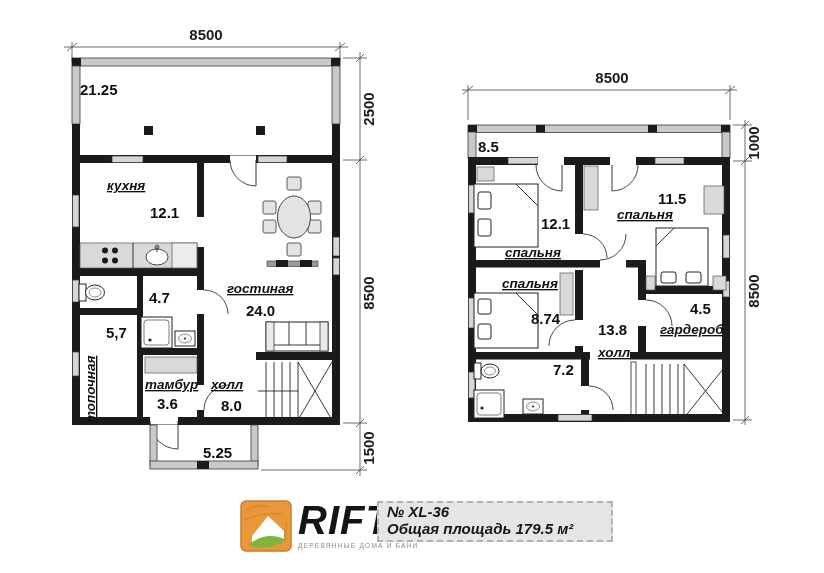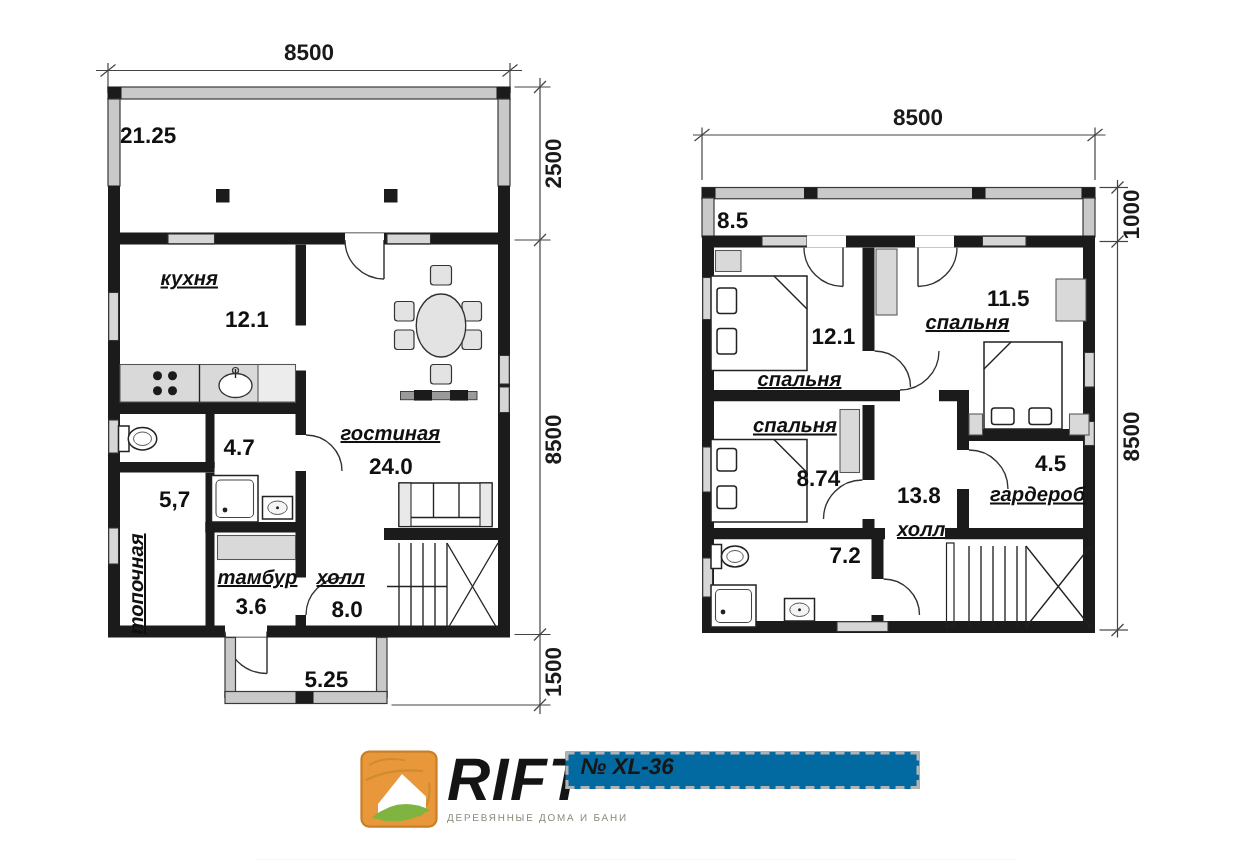--- a/index.html
+++ b/index.html
@@ -25,21 +25,21 @@
   .t-area{font-family:"Liberation Sans",sans-serif;font-weight:bold;font-size:15px;fill:#101010;}
   
   .footer-logo{position:absolute;left:240px;top:500px;display:flex;align-items:flex-start;}
   .logo-icon{width:52px;height:52px;}
   .logo-textwrap{margin-left:6px;display:flex;flex-direction:column;}
   .logo-word{font-family:"Liberation Sans",sans-serif;font-weight:bold;font-style:italic;
              font-size:40px;line-height:40px;letter-spacing:1px;color:#141414;}
   .logo-tagline{font-family:"Liberation Sans",sans-serif;font-size:6.6px;letter-spacing:1.2px;
                 color:#8a8a78;margin-top:2px;white-space:nowrap;}
   .title-block{position:absolute;left:377px;top:501px;width:216px;
-               border:2px dashed #b3b3b3;padding:1px 8px 3px 8px;background:#0369a1;}
+               border:2px dashed #b3b3b3;padding:1px 8px 3px 8px;background:#e5e5e5;}
   .tb-row{font-family:"Liberation Sans",sans-serif;font-style:italic;font-weight:bold;
           font-size:15px;line-height:16.5px;color:#161616;white-space:nowrap;}
 </style>
 </head>
 <body>
 
 <div class="page">
 
 <svg class="plans" width="824" height="490" viewBox="0 0 824 490">
 
@@ -365,15 +365,16 @@
     <path d="M8,45 Q26,30 47,40 Q28,52 8,45 Z" fill="#7fb441"></path>
   </svg>
   <div class="logo-textwrap">
     <div class="logo-word">RIFT</div>
     <div class="logo-tagline">ДЕРЕВЯННЫЕ ДОМА И БАНИ</div>
   </div>
 </div>
 
 <div class="title-block">
   <div class="tb-row">№ XL-36</div>
+  <div class="tb-row">Общая площадь 179.5 м²</div>
 </div>
 
 </div>
 
 </body></html>

